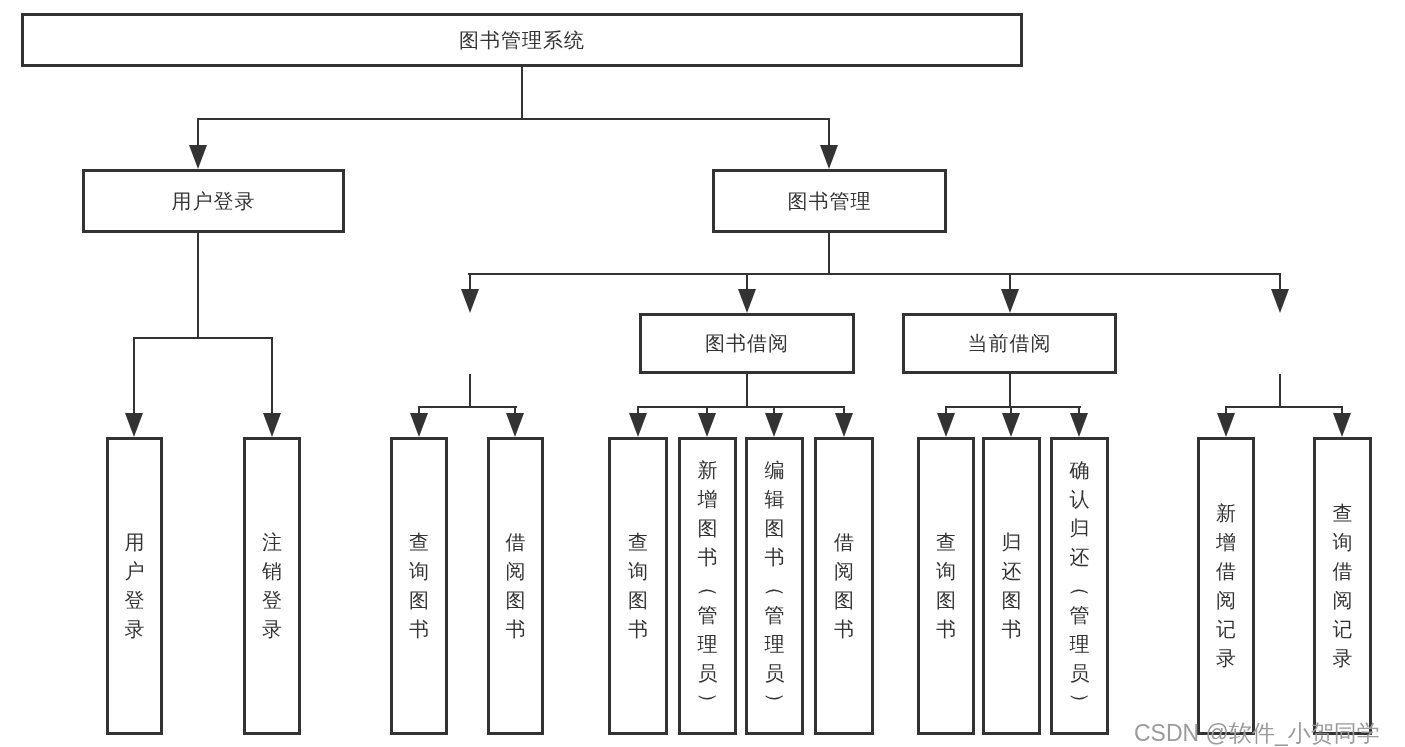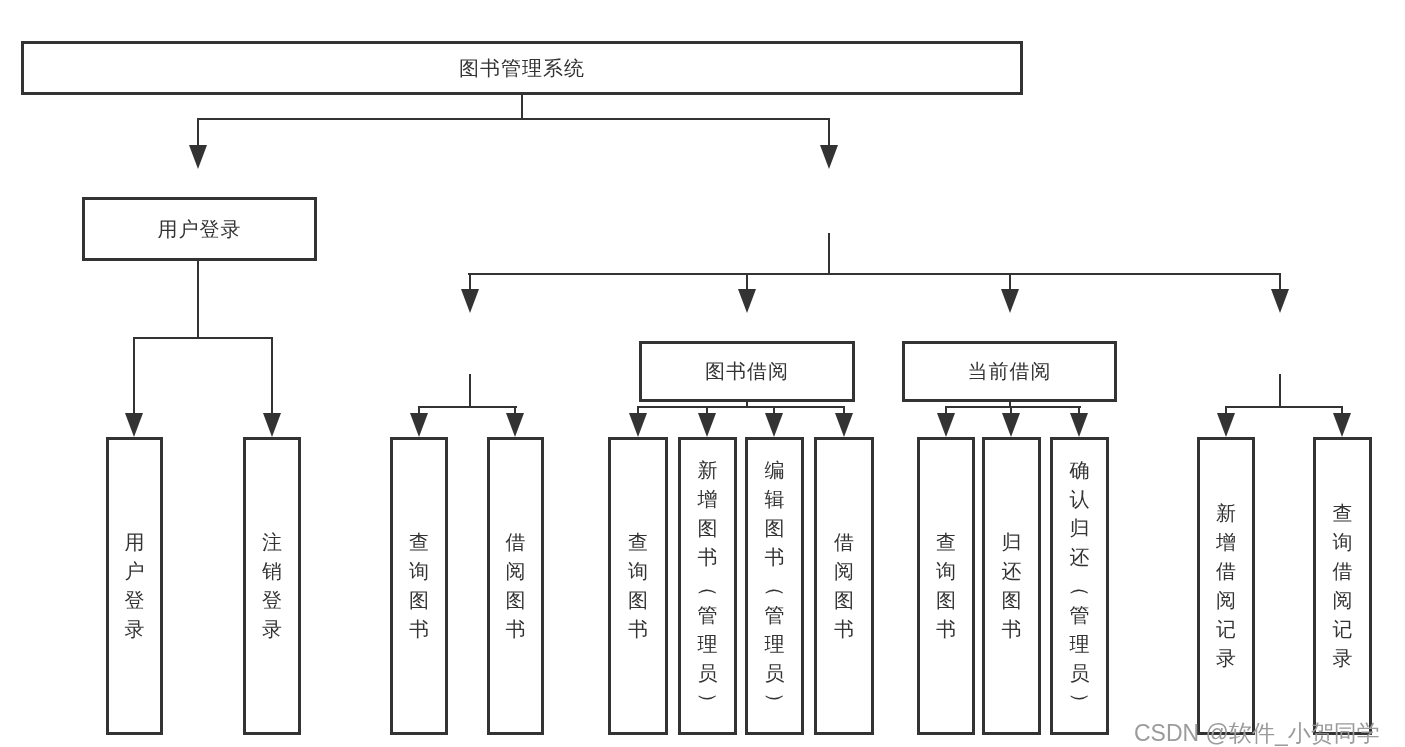--- a/index.html
+++ b/index.html
@@ -10,21 +10,21 @@
   }
   html,body{margin:0;padding:0;background:var(--bg);}
   .canvas{
     position:relative;width:1405px;height:747px;background:var(--bg);
     font-family:"Liberation Sans","DejaVu Sans",sans-serif;color:var(--text);
     overflow:hidden;
   }
   .box{
     position:absolute;box-sizing:border-box;border:3px solid var(--line);
     background:#fff;display:flex;align-items:center;justify-content:center;
-    font-size:20px;letter-spacing:1px;margin-top:28px;
+    font-size:20px;letter-spacing:1px;
   }
   .vbox{
     position:absolute;box-sizing:border-box;border:3px solid var(--line);
     background:#fff;display:flex;flex-direction:column;align-items:center;justify-content:center;
   }
   .vchar{display:block;height:29px;line-height:29px;text-align:center;font-size:20px;}
   .vchar.rot{transform:rotate(90deg);}
   .vl{position:absolute;width:2px;background:var(--line);}
   .hl{position:absolute;height:2px;background:var(--line);}
   .ah{position:absolute;width:0;height:0;
@@ -91,21 +91,22 @@
 
   <div class="vl" style="left:1279px;top:374px;height:34px"></div>
   <div class="hl" style="left:1225px;top:406px;width:118px"></div>
   <div class="vl" style="left:1225px;top:406px;height:14px"></div>
   <div class="vl" style="left:1341px;top:406px;height:14px"></div>
   <div class="ah" style="left:1217px;top:413px"></div>
   <div class="ah" style="left:1333px;top:413px"></div>
 
   <div class="box" style="left:21px;top:13px;width:1002px;height:54px">图书管理系统</div>
 
-  <div class="box" style="left:82px;top:169px;width:235px;height:64px">用户登录</div>
+  <div class="box" style="left:82px;top:169px;width:263px;height:64px">用户登录</div>
+  <div class="box" style="left:712px;top:169px;width:235px;height:64px">图书管理</div>
 
   <div class="box" style="left:639px;top:313px;width:216px;height:61px">图书借阅</div>
   <div class="box" style="left:902px;top:313px;width:215px;height:61px">当前借阅</div>
 
   <div class="vbox" style="left:106px;top:437px;width:57px;height:298px">
       <span class="vchar">用</span>
       <span class="vchar">户</span>
       <span class="vchar">登</span>
       <span class="vchar">录</span>
     </div>

